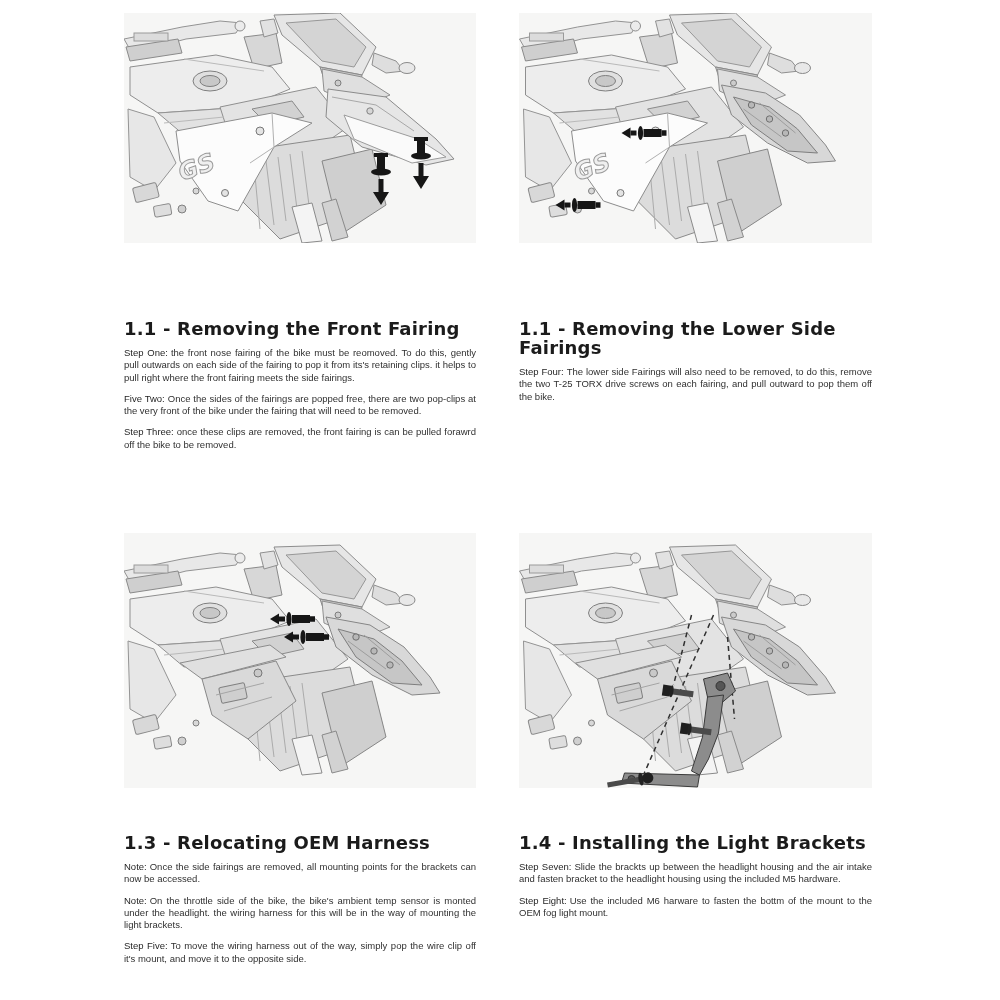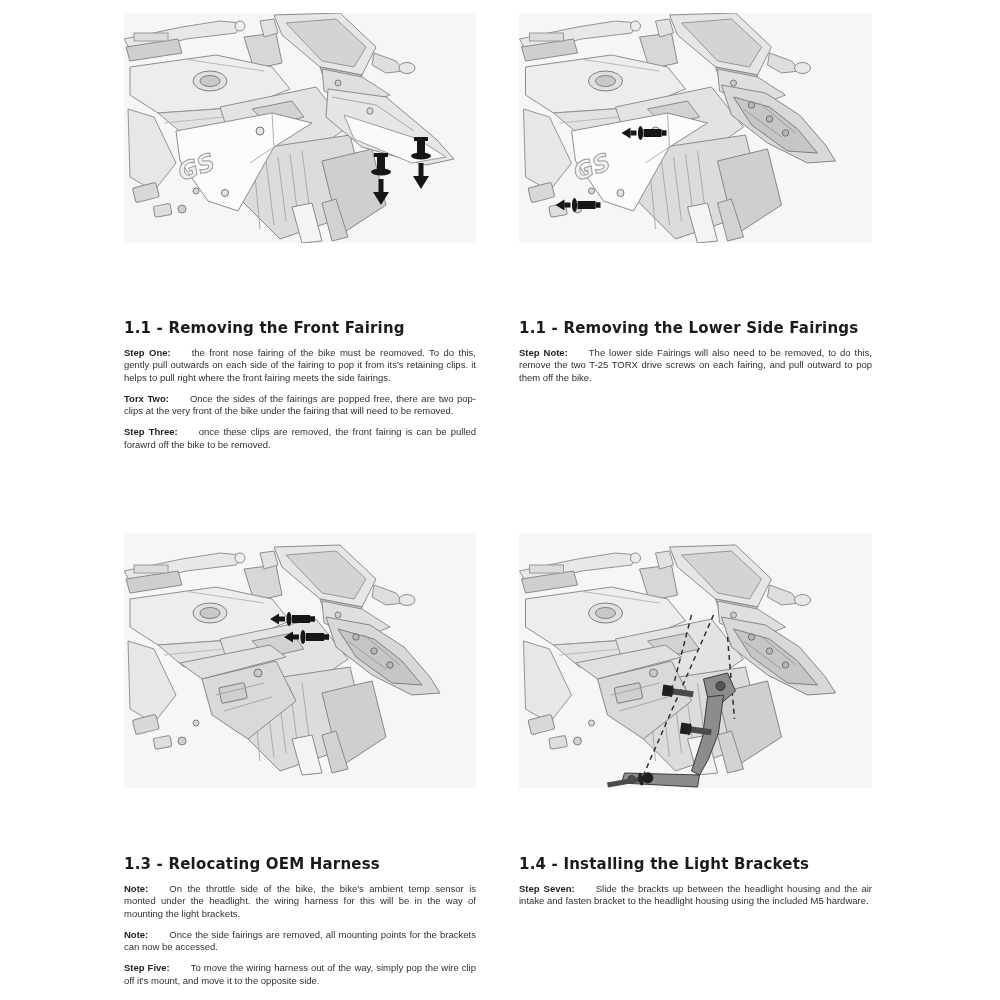--- a/index.html
+++ b/index.html
@@ -19,34 +19,34 @@
   .figure {
     width: 100%; height: 230px; background: #f6f6f5;
     overflow: hidden; margin: 0; padding: 0;
   }
   .row2 .figure { height: 255px; }
   .figure svg { display: block; width: 100%; height: 100%; }
   .heading {
     margin: 76px 0 0 0;
     font-family: "DejaVu Sans", sans-serif;
     font-weight: 700;
-    font-size: 15px;
+    font-size: 18px;
     line-height: 19px;
     color: #1b1b1b;
     letter-spacing: 0.2px;
   }
-  .row2 .heading { margin-top: 67px; }
+  .row2 .heading { margin-top: 45px; }
   .step {
     margin: 9px 0 0 0;
     font-size: 9.5px;
     line-height: 12.3px;
     color: #303030;
     text-align: justify;
   }
-  .step b { font-weight: 700; color: #1f1f1f; padding-right: 21px; }
+  .step b { font-weight: 400; color: #1f1f1f; padding-right: 3px; }
 </style>
 </head>
 <body>
 
 <svg width="0" height="0" style="position:absolute" aria-hidden="true">
   <defs>
     <g id="bike" stroke-width="1">
 
       <path d="M0,26 L58,14 L96,8 L118,10 L112,20 L62,26 L8,40 Z" fill="#e8e8e8" stroke="#939393"></path>
       <path d="M2,34 L54,26 L58,40 L6,48 Z" fill="#cfcfcf" stroke="#8a8a8a"></path>
@@ -147,55 +147,55 @@
           <rect x="0" y="0" width="352" height="230" fill="#f6f6f5"></rect>
           <use href="#bike"></use>
           <use href="#beak-smooth"></use>
           <use href="#gs-panel"></use>
           <use href="#pop-clip" transform="translate(257,166)"></use>
           <use href="#pop-clip" transform="translate(297,150)"></use>
         </svg>
       </figure>
       <h2 class="heading">1.1 - Removing the Front Fairing</h2>
       <p class="step"><b>Step One:</b><span>the front nose fairing of the bike must be reomoved. To do this, gently pull outwards on each side of the fairing to pop it from its's retaining clips. it helps to pull right where the front fairing meets the side fairings.</span></p>
-      <p class="step"><b>Torx Two:</b><span>Once the sides of the fairings are popped free, there are two pop-clips at the very front of the bike under the fairing that will need to be removed.</span></p>
+      <p class="step"><b>Five Two:</b><span>Once the sides of the fairings are popped free, there are two pop-clips at the very front of the bike under the fairing that will need to be removed.</span></p>
       <p class="step"><b>Step Three:</b><span>once these clips are removed, the front fairing is can be pulled forawrd off the bike to be removed.</span></p>
     </section>
 
     <section class="cell row1">
       <figure class="figure">
         <svg viewBox="0 0 352 230">
           <rect x="0" y="0" width="352" height="230" fill="#f6f6f5"></rect>
           <use href="#bike"></use>
           <use href="#nose-open"></use>
           <use href="#gs-panel"></use>
           <use href="#screw-left" transform="translate(128,120)"></use>
           <use href="#screw-left" transform="translate(62,192)"></use>
         </svg>
       </figure>
       <h2 class="heading">1.1 - Removing the Lower Side Fairings</h2>
-      <p class="step"><b>Step Note:</b><span>The lower side Fairings will also need to be removed, to do this, remove the two T-25 TORX drive screws on each fairing, and pull outward to pop them off the bike.</span></p>
+      <p class="step"><b>Step Four:</b><span>The lower side Fairings will also need to be removed, to do this, remove the two T-25 TORX drive screws on each fairing, and pull outward to pop them off the bike.</span></p>
     </section>
 
     <section class="cell row2">
       <figure class="figure">
         <svg viewBox="0 0 352 255">
           <rect x="0" y="0" width="352" height="255" fill="#f6f6f5"></rect>
           <g transform="translate(0,12)">
             <use href="#bike"></use>
             <use href="#nose-open"></use>
             <use href="#side-open"></use>
           </g>
           <use href="#screw-left" transform="translate(172,86)"></use>
           <use href="#screw-left" transform="translate(186,104)"></use>
         </svg>
       </figure>
       <h2 class="heading">1.3 - Relocating OEM Harness</h2>
+      <p class="step"><b>Note:</b><span>Once the side fairings are removed, all mounting points for the brackets can now be accessed.</span></p>
       <p class="step"><b>Note:</b><span>On the throttle side of the bike, the bike's ambient temp sensor is monted under the headlight. the wiring harness for this will be in the way of mounting the light brackets.</span></p>
-      <p class="step"><b>Note:</b><span>Once the side fairings are removed, all mounting points for the brackets can now be accessed.</span></p>
       <p class="step"><b>Step Five:</b><span>To move the wiring harness out of the way, simply pop the wire clip off it's mount, and move it to the opposite side.</span></p>
     </section>
 
     <section class="cell row2">
       <figure class="figure">
         <svg viewBox="0 0 352 255">
           <rect x="0" y="0" width="352" height="255" fill="#f6f6f5"></rect>
           <g transform="translate(0,12)">
             <use href="#bike"></use>
             <use href="#nose-open"></use>
@@ -225,16 +225,17 @@
           </g>
           <g transform="translate(88,252) rotate(-10)">
             <rect x="0" y="-2.5" width="36" height="5" fill="#4a4a4a"></rect>
             <ellipse cx="34" cy="0" rx="2.5" ry="6.5" fill="#222222"></ellipse>
             <circle cx="41" cy="0" r="5.5" fill="#1f1f1f"></circle>
           </g>
         </svg>
       </figure>
       <h2 class="heading">1.4 - Installing the Light Brackets</h2>
       <p class="step"><b>Step Seven:</b><span>Slide the brackts up between the headlight housing and the air intake and fasten bracket to the headlight housing using the included M5 hardware.</span></p>
+      <p class="step"><b>Step Eight:</b><span>Use the included M6 harware to fasten the bottm of the mount to the OEM fog light mount.</span></p>
     </section>
 
   </div>
 </div>
 
 </body></html>

